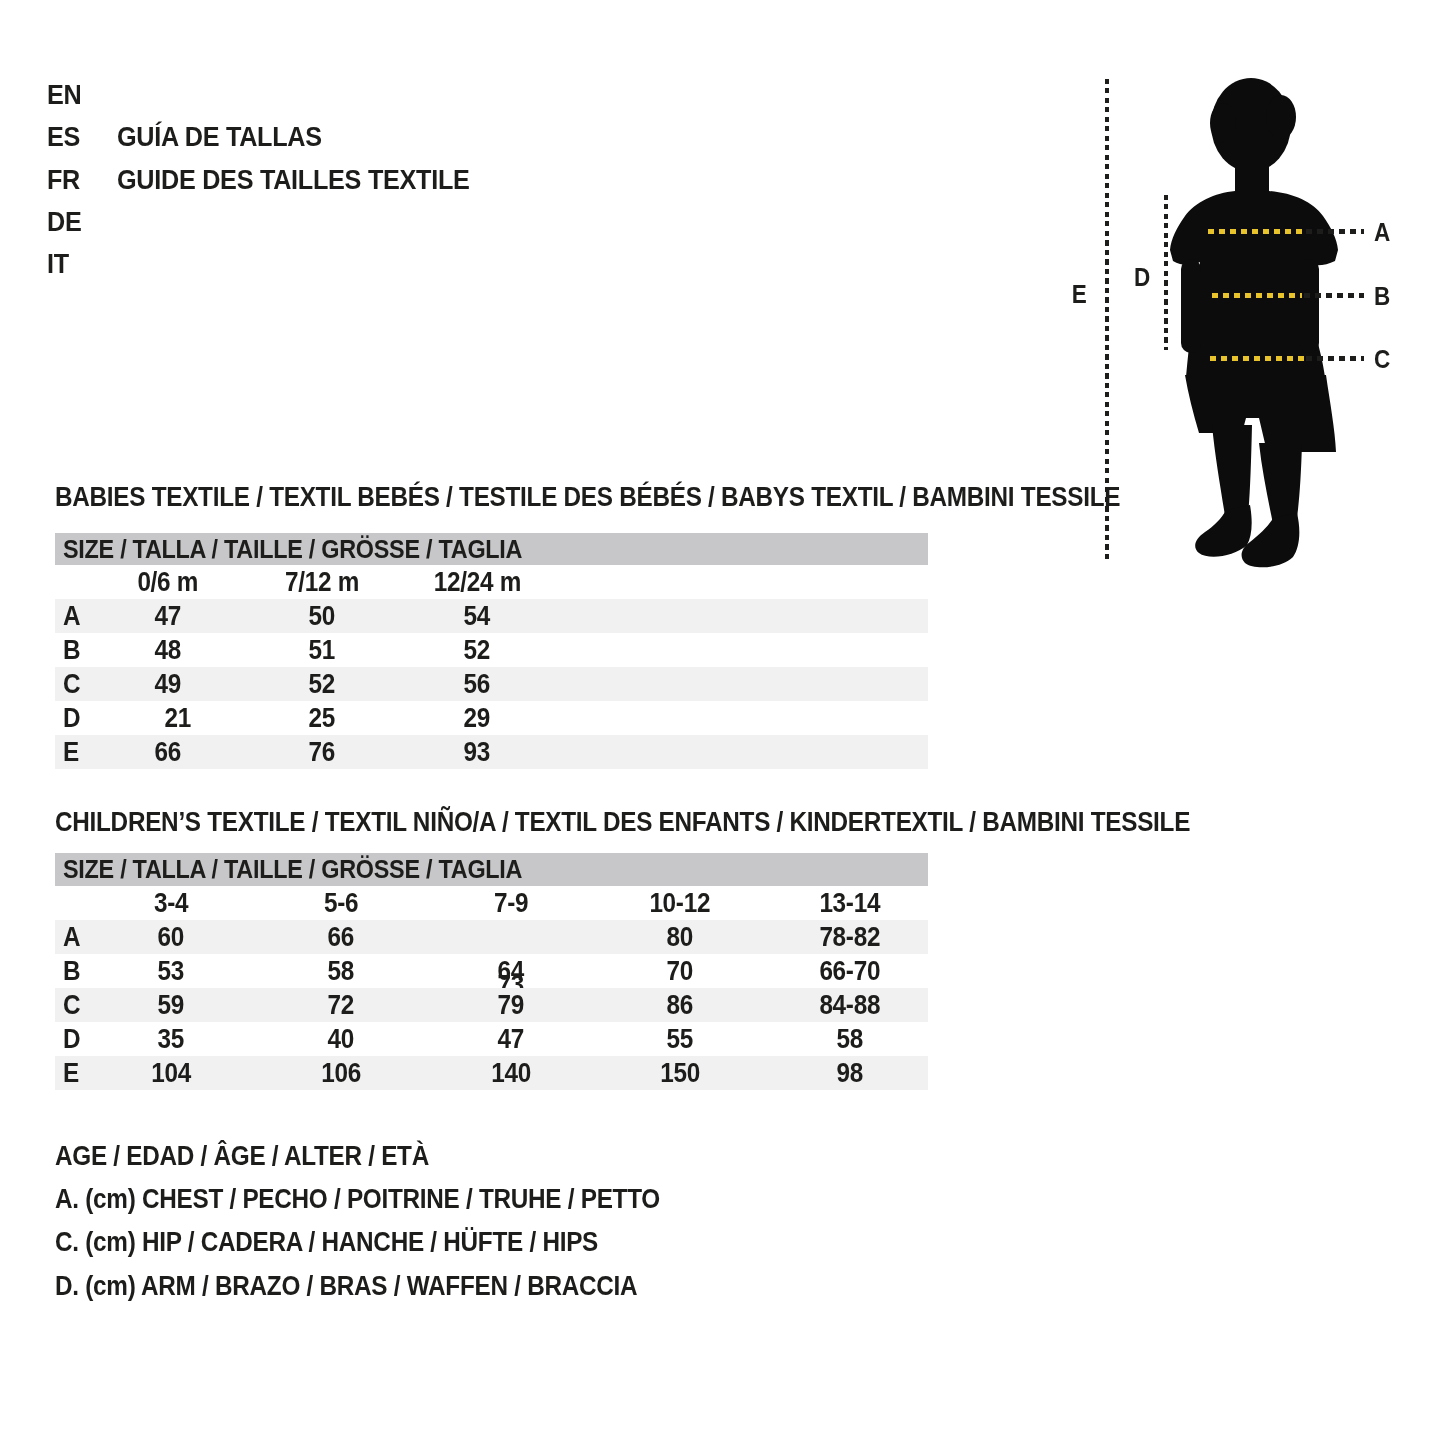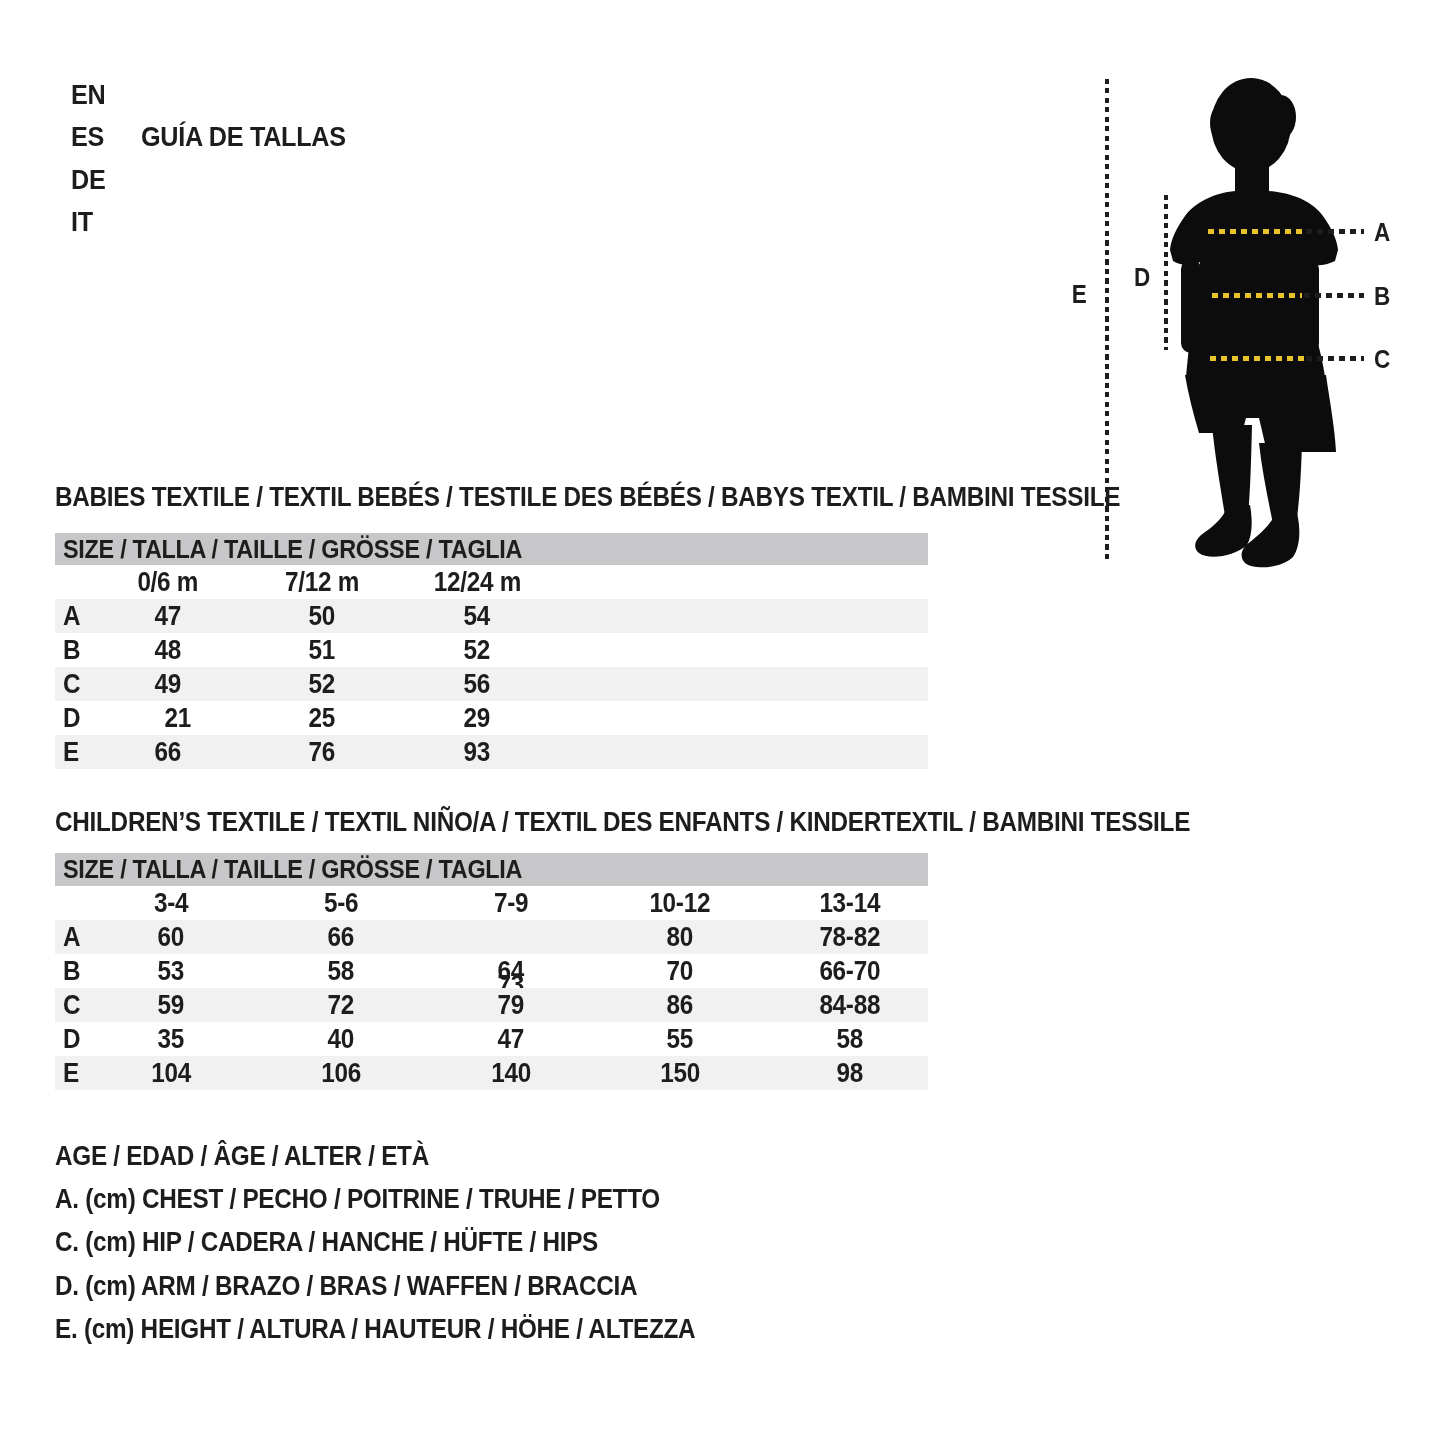--- a/index.html
+++ b/index.html
@@ -6,21 +6,21 @@
   .canvas{
     position:relative;width:1445px;height:1445px;background:#fff;overflow:hidden;
     font-family:"Liberation Sans","DejaVu Sans",sans-serif;
     color:#1d1d1b;font-weight:700;letter-spacing:-0.3px;
   }
   .cx{display:inline-block;transform:scaleX(0.9);white-space:nowrap;}
   .cxl{transform-origin:0 50%;}
   .cxc{transform-origin:50% 50%;}
 
   
-  .lang-block{position:absolute;left:71px;top:74px;text-decoration:underline;}
+  .lang-block{position:absolute;left:47px;top:74px;text-decoration:underline;}
   .lang-row{display:flex;height:42.3px;align-items:center;font-size:28px;}
   .lang-code{width:70px;flex:0 0 70px;}
 
   
   .v-dash{position:absolute;width:4px;background:repeating-linear-gradient(180deg,#1d1d1b 0 5px,transparent 5px 9.5px);}
   .h-dash{position:absolute;height:5px;}
   .h-dash.yellow{background:repeating-linear-gradient(90deg,#e8c32b 0 6px,transparent 6px 11px);}
   .h-dash.black{background:repeating-linear-gradient(90deg,#1d1d1b 0 6px,transparent 6px 11px);}
   .fig-label{position:absolute;font-size:25px;line-height:26px;width:26px;text-align:center;}
   .silhouette{position:absolute;left:1155px;top:75px;width:200px;height:500px;}
@@ -43,20 +43,24 @@
 
 <div class="canvas">
 
   <div class="lang-block">
       <div class="lang-row">
         <span class="lang-code"><span class="cx cxl">EN</span></span>
       </div>
       <div class="lang-row">
         <span class="lang-code"><span class="cx cxl">ES</span></span>
         <span><span class="cx cxl">GUÍA DE TALLAS</span></span>
+      </div>
+      <div class="lang-row">
+        <span class="lang-code"><span class="cx cxl">FR</span></span>
+        <span><span class="cx cxl">GUIDE DES TAILLES TEXTILE</span></span>
       </div>
       <div class="lang-row">
         <span class="lang-code"><span class="cx cxl">DE</span></span>
       </div>
       <div class="lang-row">
         <span class="lang-code"><span class="cx cxl">IT</span></span>
       </div>
     </div>
 
   <div>
@@ -189,16 +193,15 @@
           <span class="cell" style="left: 725px;"><span class="cx cxc">98</span></span>
         </div>
       </div>
   </div>
 
   <div class="legend-block">
       <div class="legend-line"><span class="cx cxl">AGE / EDAD / ÂGE / ALTER / ETÀ</span></div>
       <div class="legend-line"><span class="cx cxl">A. (cm) CHEST / PECHO / POITRINE / TRUHE / PETTO</span></div>
       <div class="legend-line"><span class="cx cxl">C. (cm) HIP / CADERA / HANCHE / HÜFTE / HIPS</span></div>
       <div class="legend-line"><span class="cx cxl">D. (cm) ARM / BRAZO / BRAS / WAFFEN / BRACCIA</span></div>
-      <div class="legend-line"><span class="cx cxl">E. (cm) HEIGHT / ALTURA / HAUTEUR / HÖHE / ALTEZZA</span></div>
     </div>
 
 </div>
 
 </body></html>

